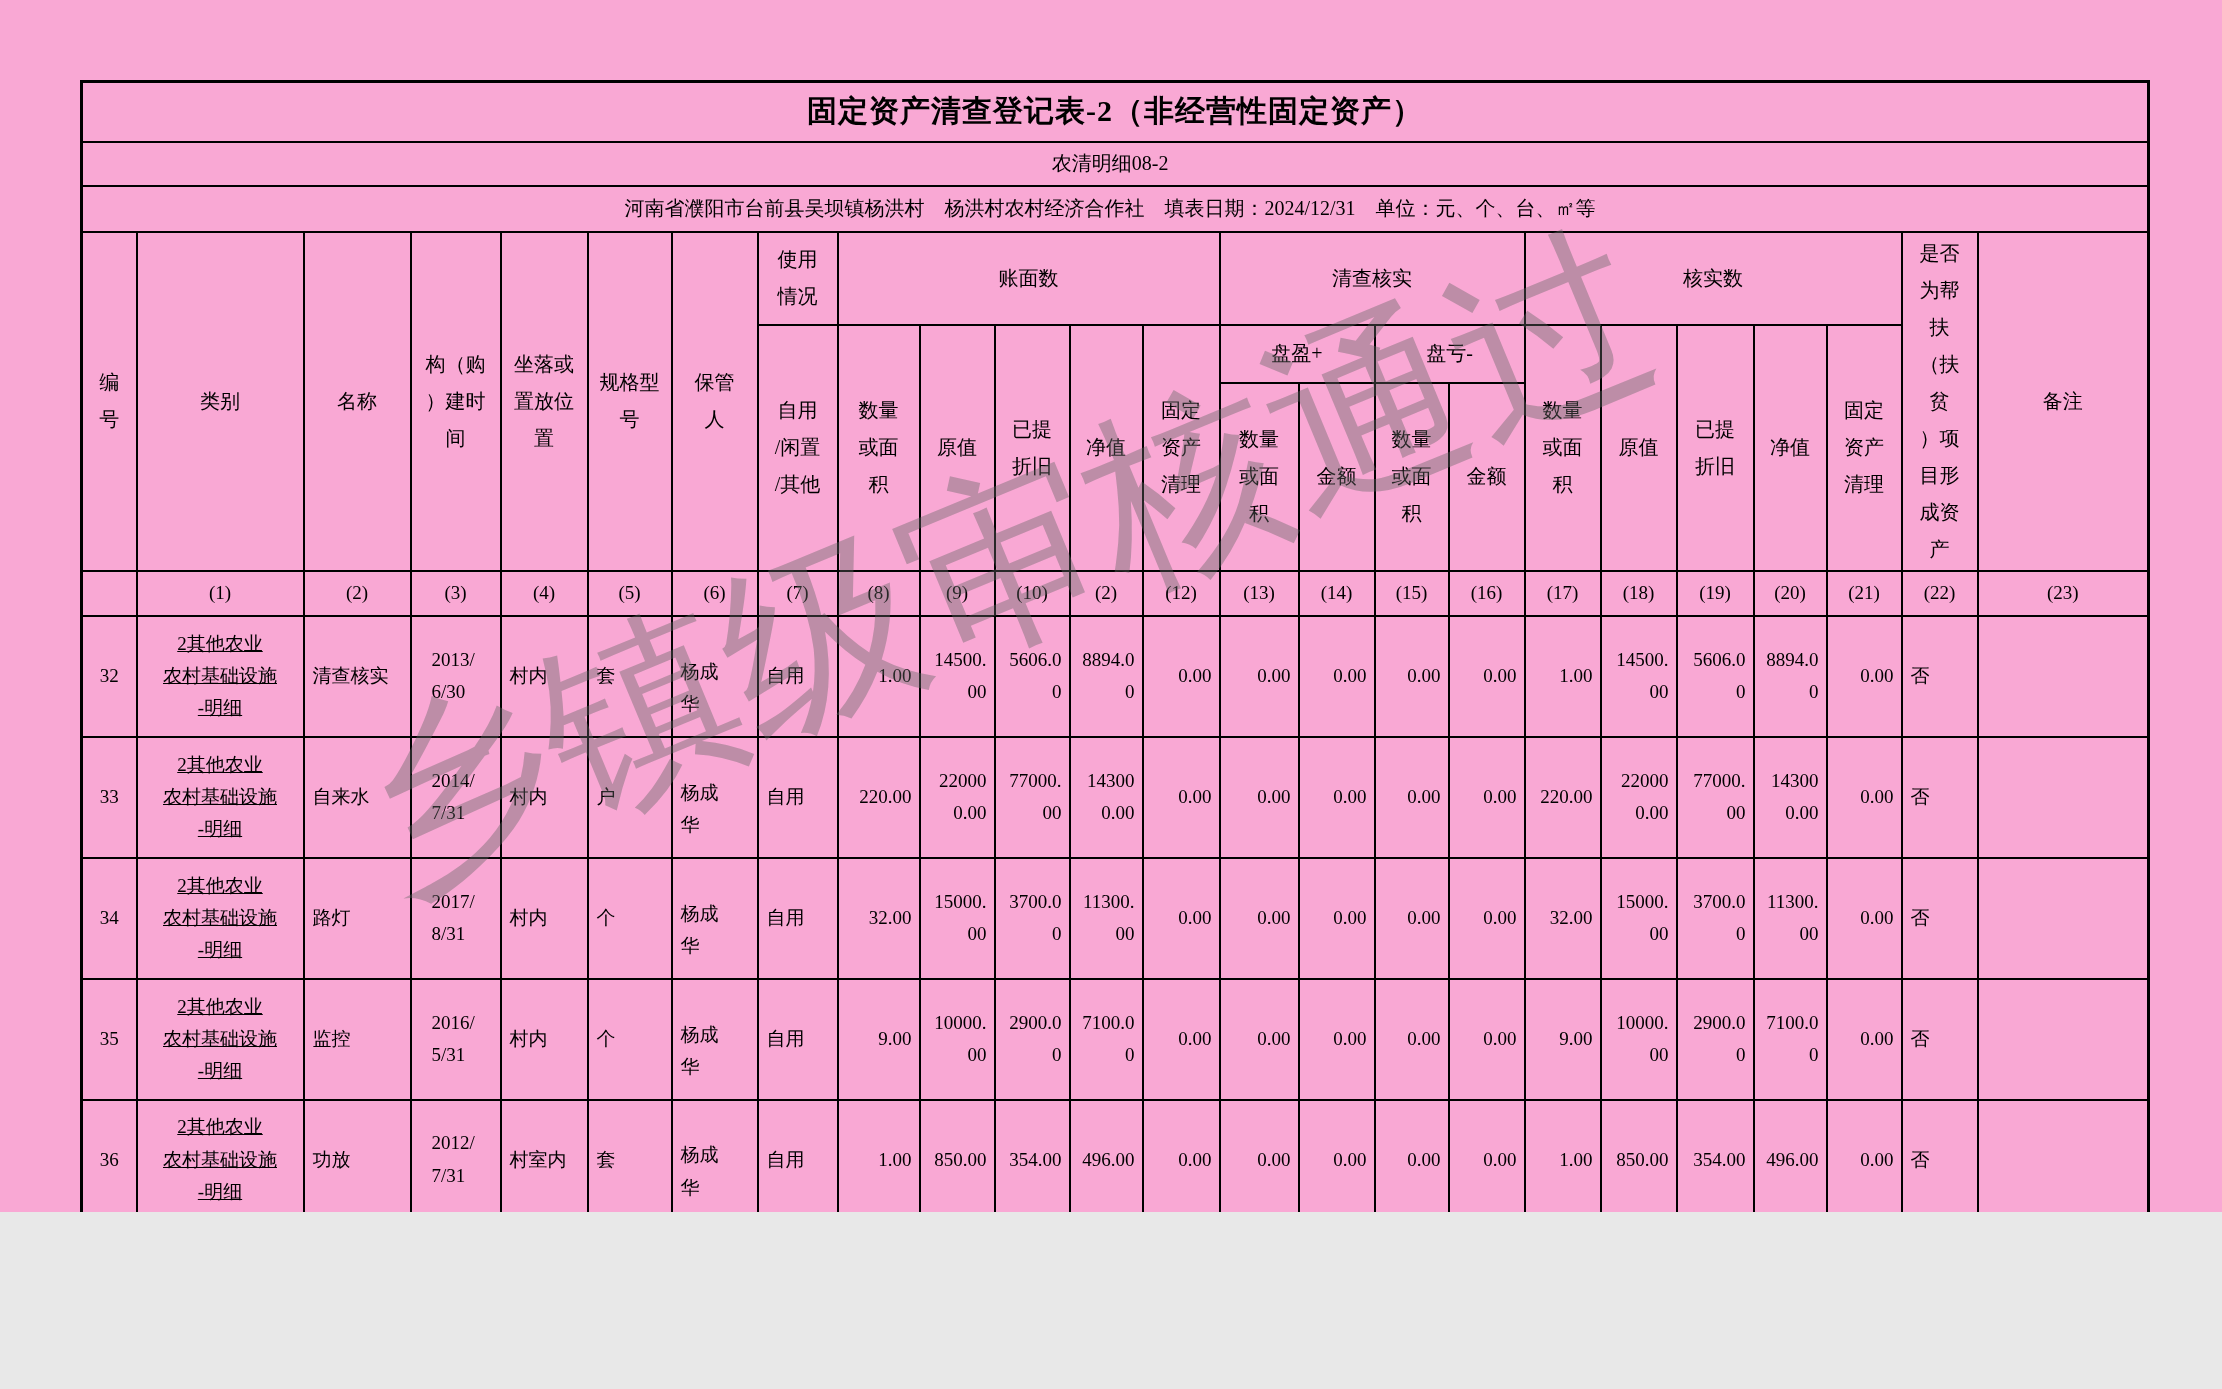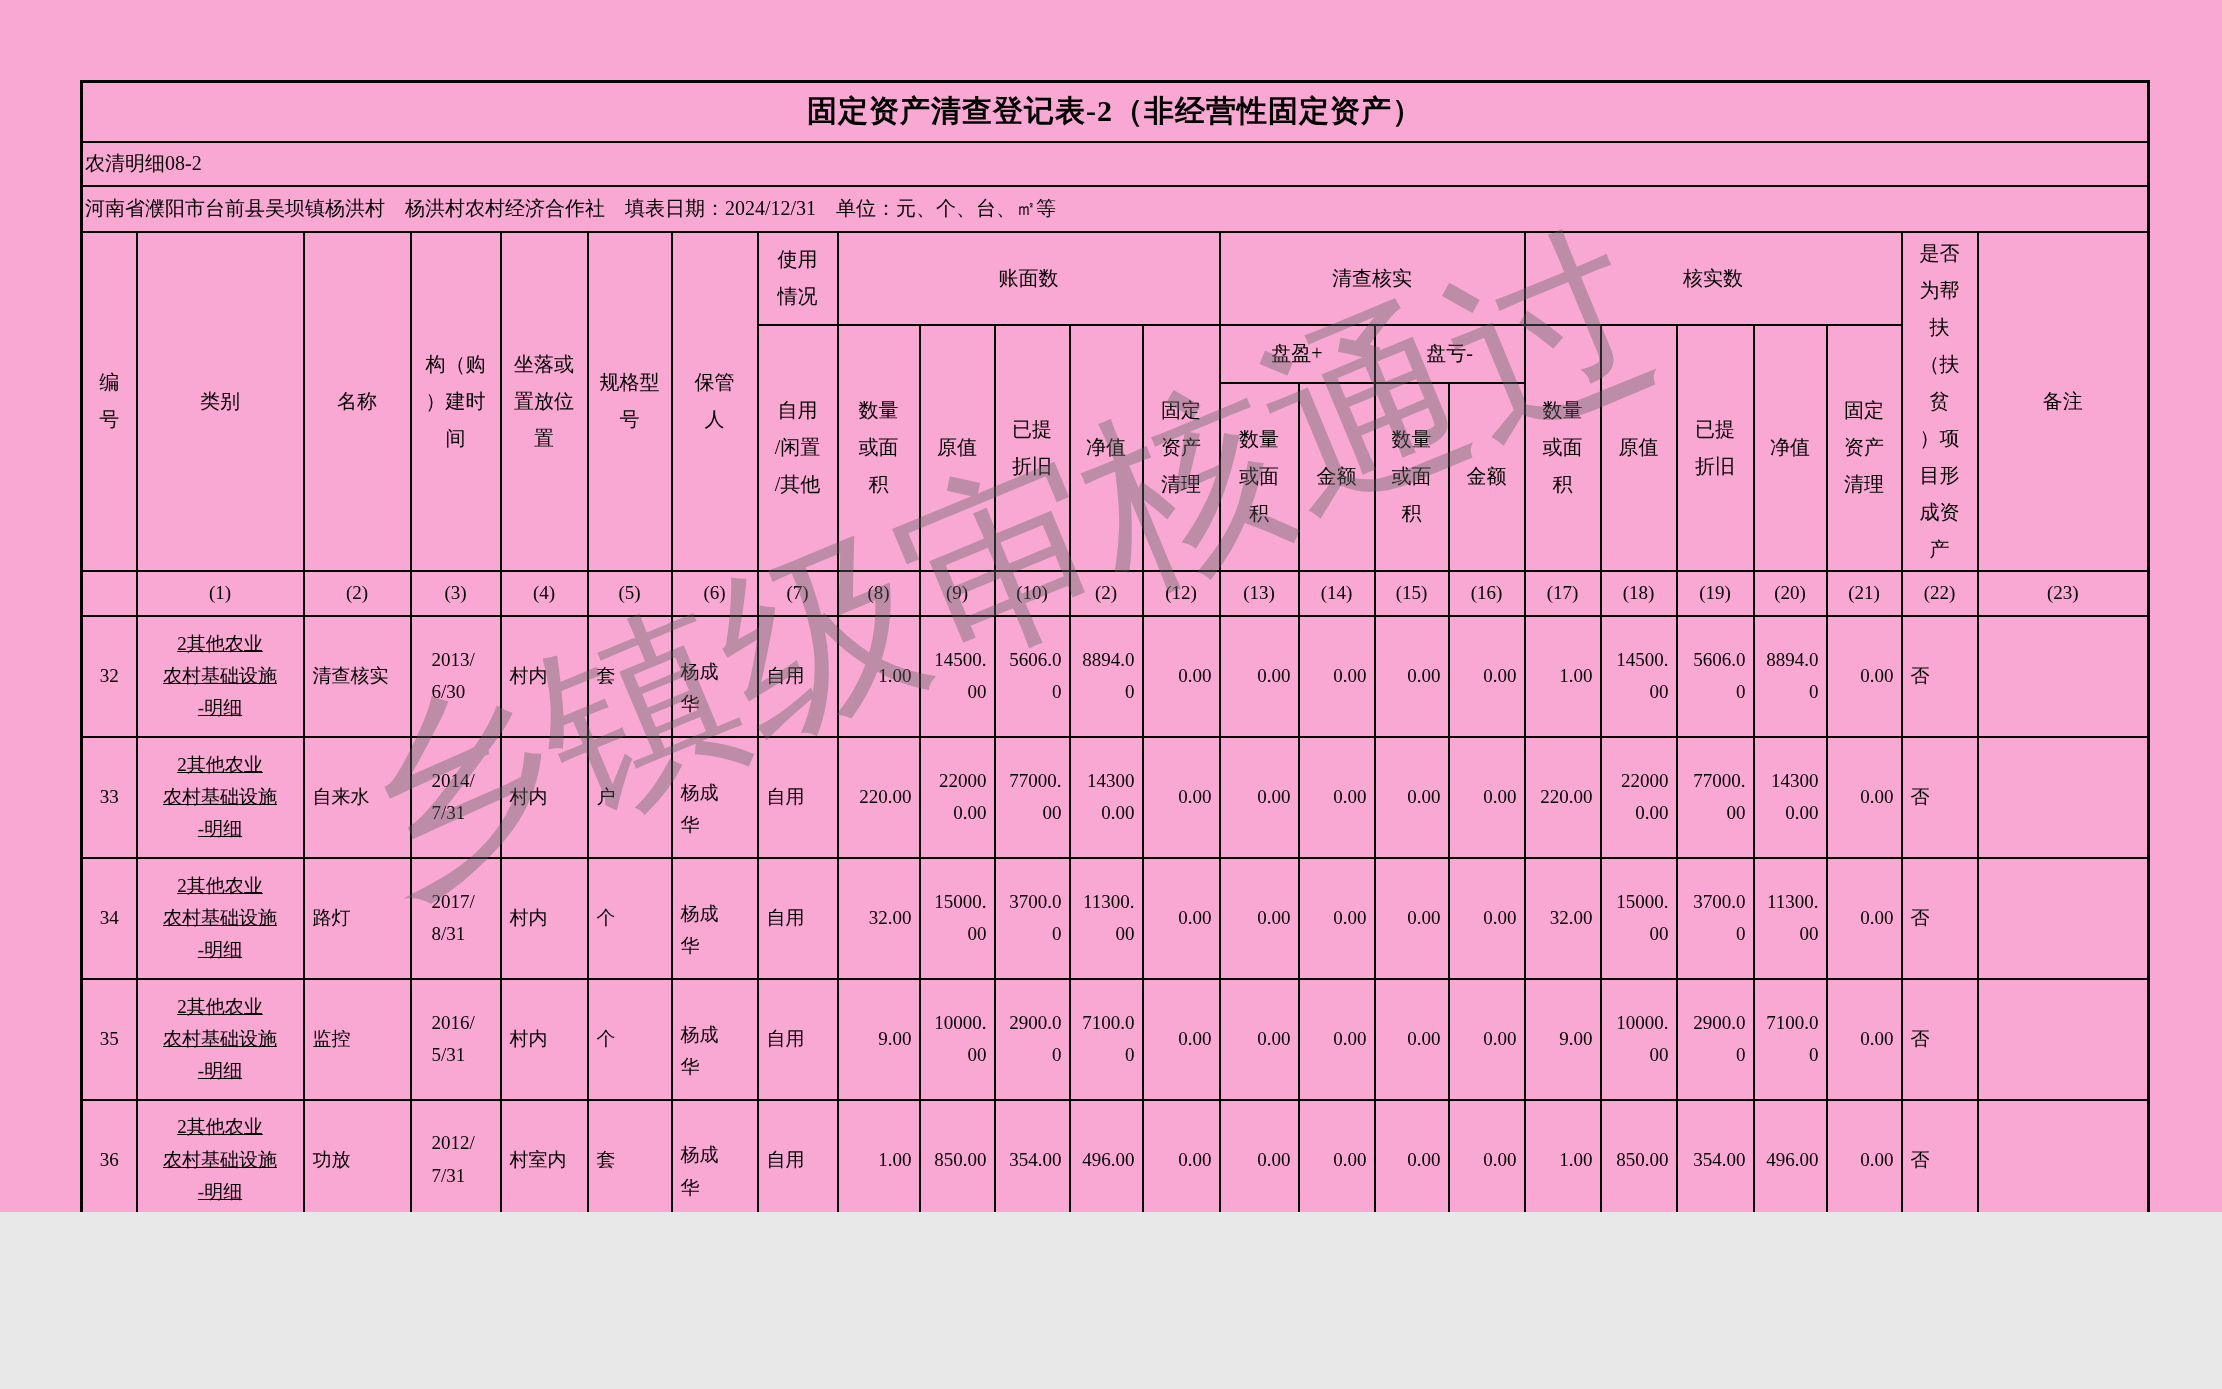--- a/index.html
+++ b/index.html
@@ -11,21 +11,21 @@
   th{white-space:pre-line;text-align:center;font-weight:normal;font-size:20px;line-height:1.85;}
   tr.rt{height:60px}
   tr.ri1{height:44px}
   tr.ri2{height:46px}
   tr.h1{height:93px}
   tr.h2{height:54px}
   tr.h3{height:188px}
   tr.rn{height:45px}
   tr.dr{height:121px}
   .title{font-size:30px;font-weight:bold;text-align:center;letter-spacing:1px;}
-  .right{text-align:left;font-size:20px;padding-right:12px;}
+  .right{text-align:center;font-size:20px;padding-right:12px;}
   .rn td{font-size:19px;text-align:center;line-height:1.2;}
   .dr td{font-size:19px;line-height:1.7;}
   .c{text-align:center;}
   .t{text-align:left;padding:2px 8px;}
   .b{word-break:break-all;padding:2px 20px;}
   .n{text-align:right;word-break:break-all;padding:2px 7px;}
   .cat{text-align:center;white-space:pre-line;font-size:20px;line-height:1.75;text-decoration:underline;}
   .kp{display:inline-block;max-width:46px;text-align:left;margin-top:24px;}
   .watermark{position:absolute;left:315px;top:450px;z-index:5;font-size:195px;line-height:1.15;
              color:rgba(100,100,100,0.40);transform:rotate(-22.5deg);transform-origin:center center;

